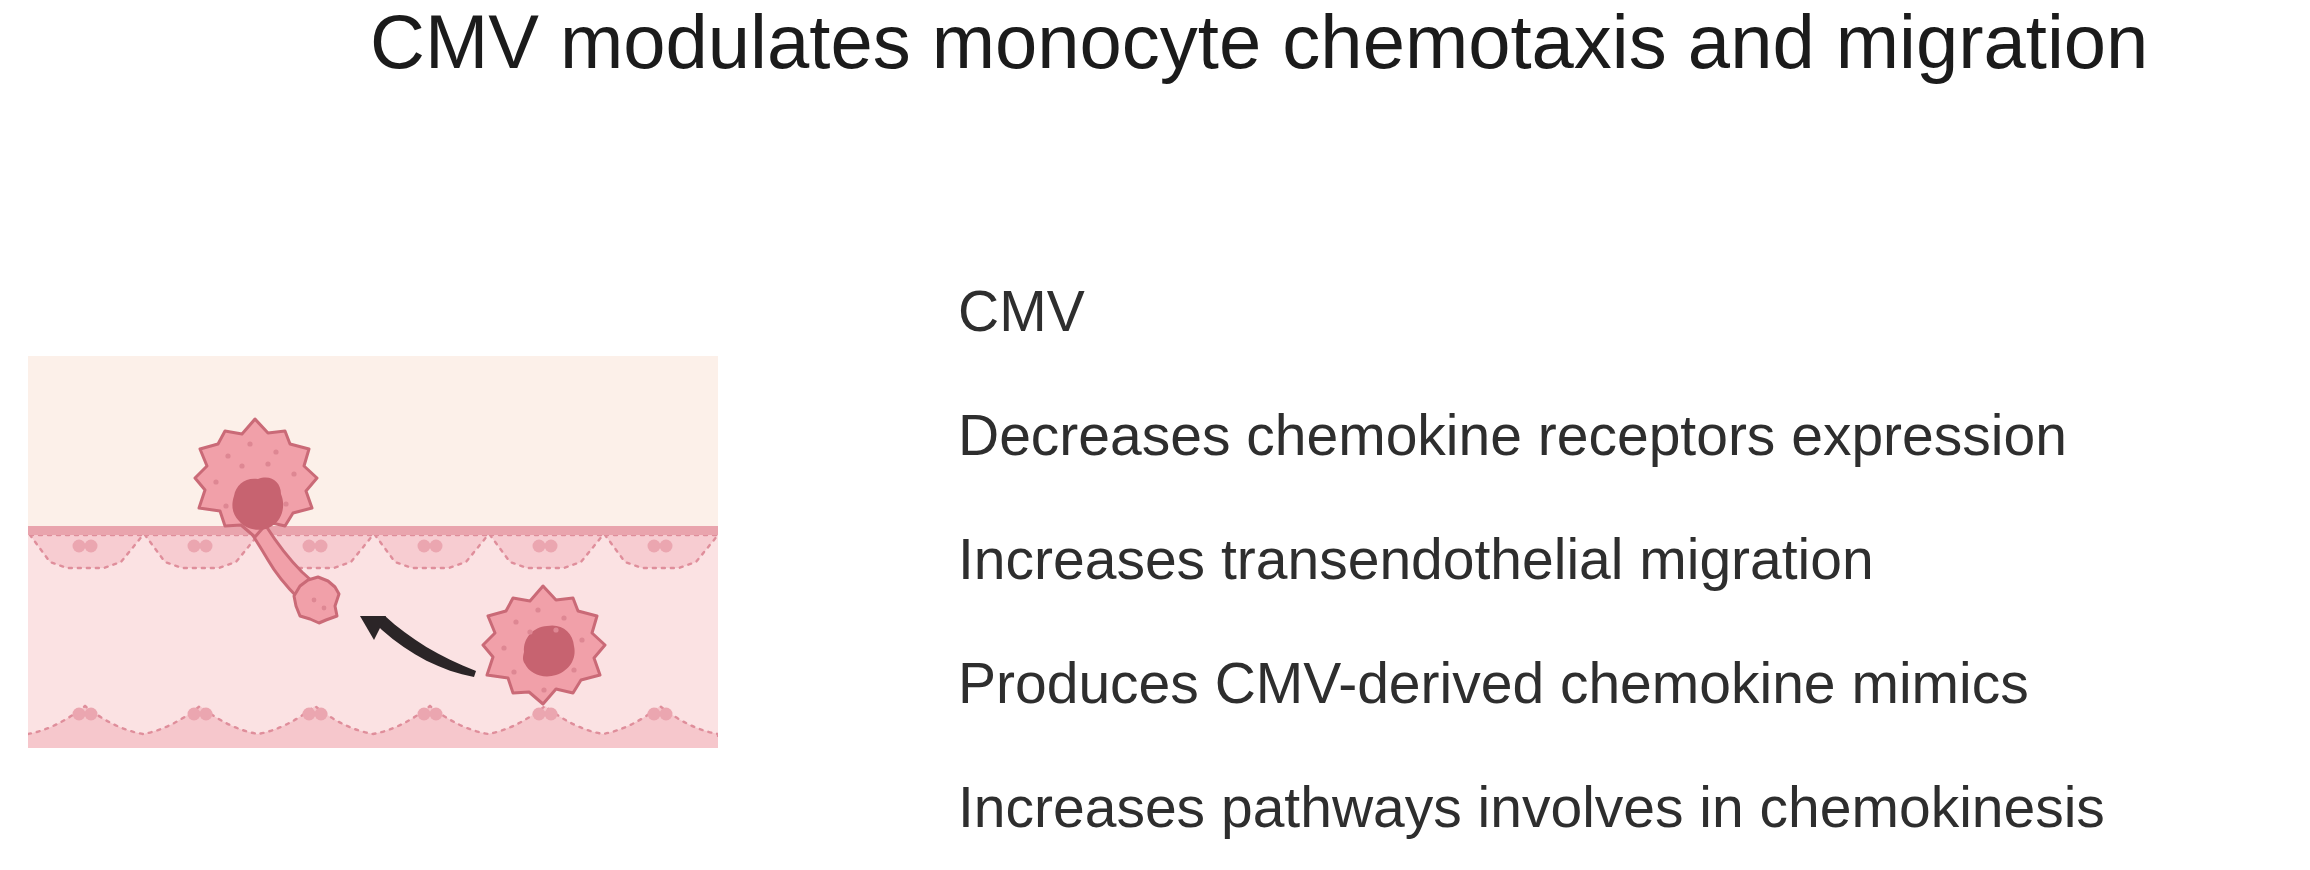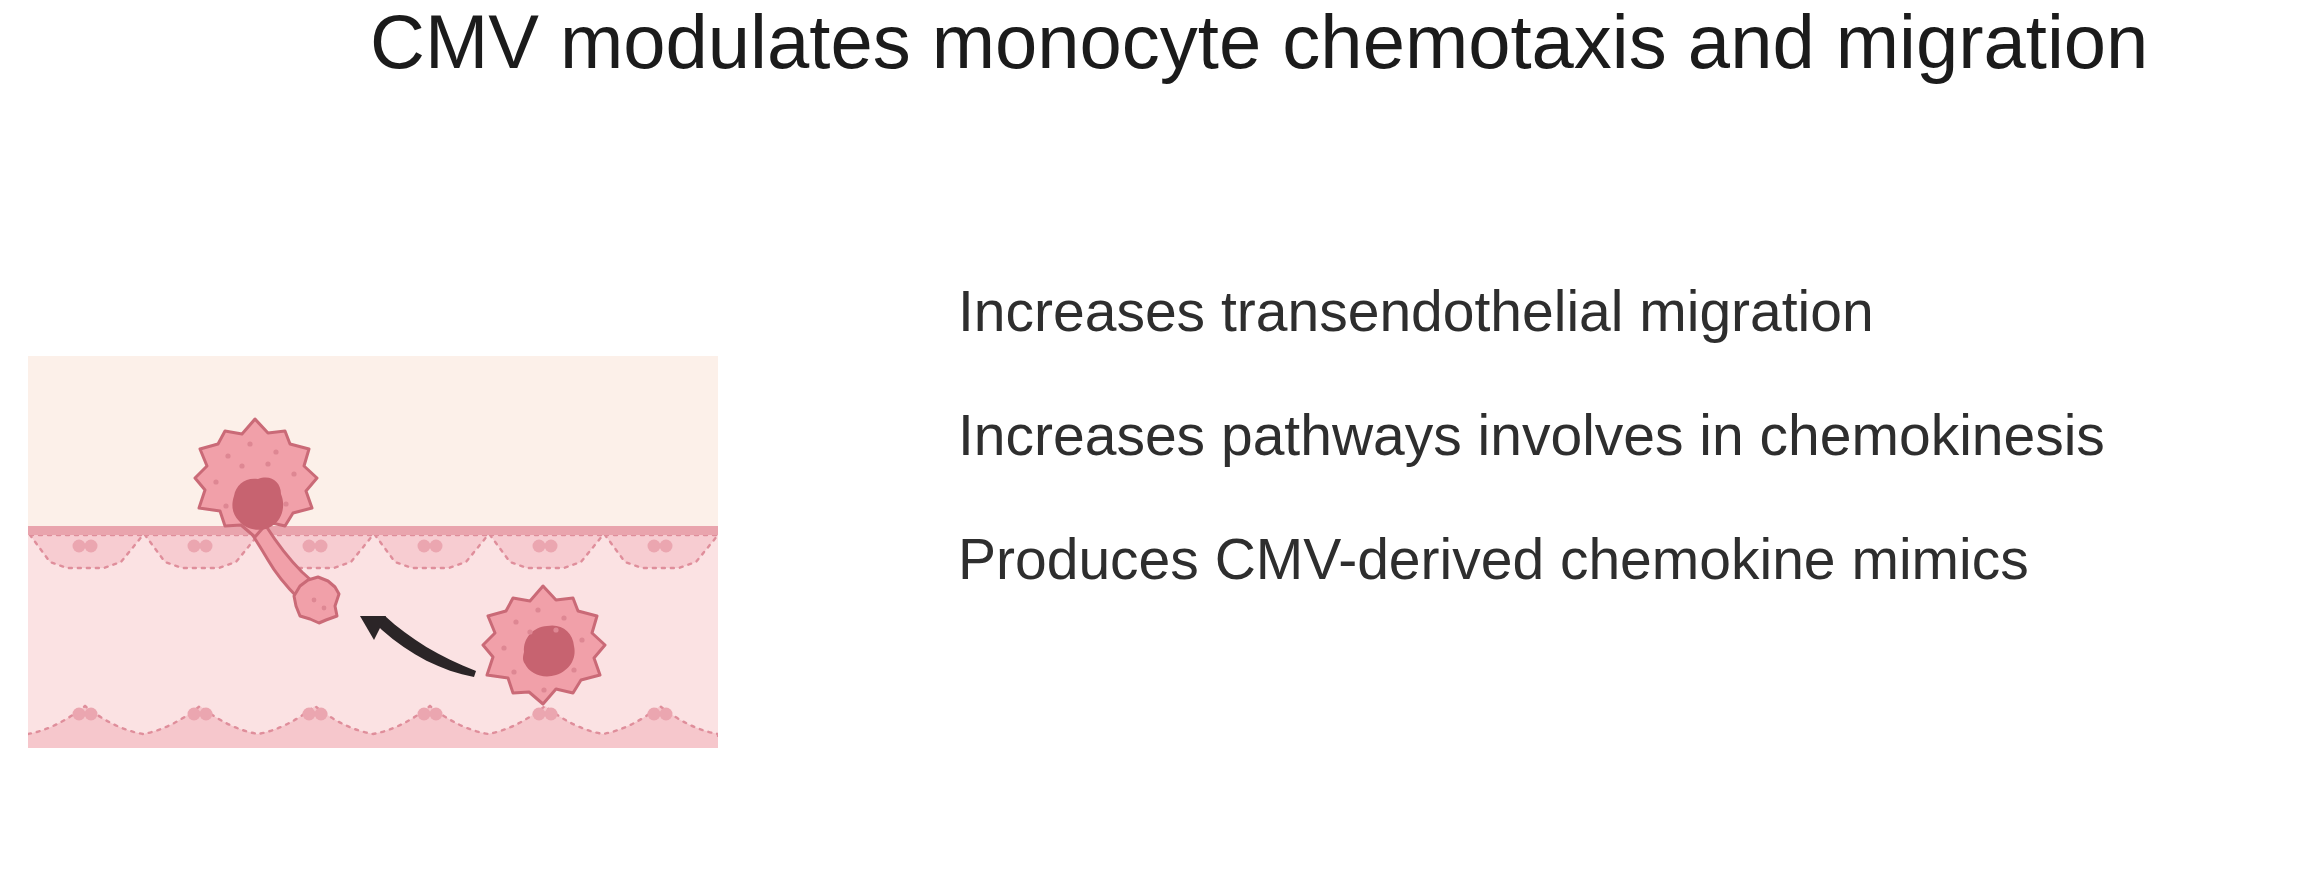--- a/index.html
+++ b/index.html
@@ -54,23 +54,25 @@
   .speck{fill:var(--monocyte-speckle);}
   .arrow-shaft{fill:var(--arrow);}
   .arrow-head{fill:var(--arrow);}
 </style>
 </head>
 <body>
 
 <div class="figure-title">CMV modulates monocyte chemotaxis and migration</div>
 
 <div class="bullet-list">
+  <div class="list-item">CMV</div>
+  <div class="list-item">Decreases chemokine receptors expression</div>
   <div class="list-item">Increases transendothelial migration</div>
+  <div class="list-item">Produces CMV-derived chemokine mimics</div>
   <div class="list-item">Increases pathways involves in chemokinesis</div>
-  <div class="list-item">Produces CMV-derived chemokine mimics</div>
 </div>
 
 <div class="illustration">
   <svg width="690" height="392" viewBox="0 0 690 392">
 
     <rect class="tissue" x="0" y="0" width="690" height="176"></rect>
 
     <rect class="lumen" x="0" y="176" width="690" height="216"></rect>
 
     <g>

